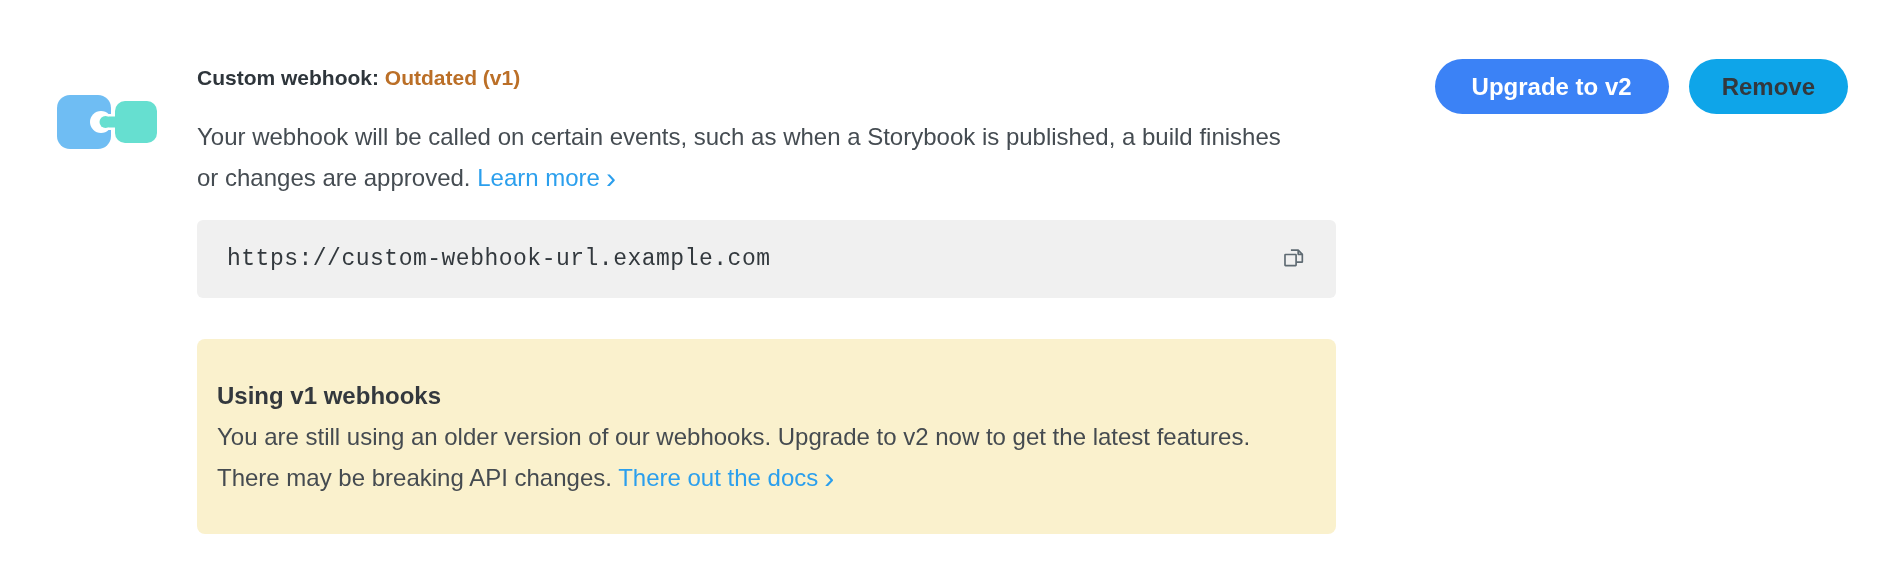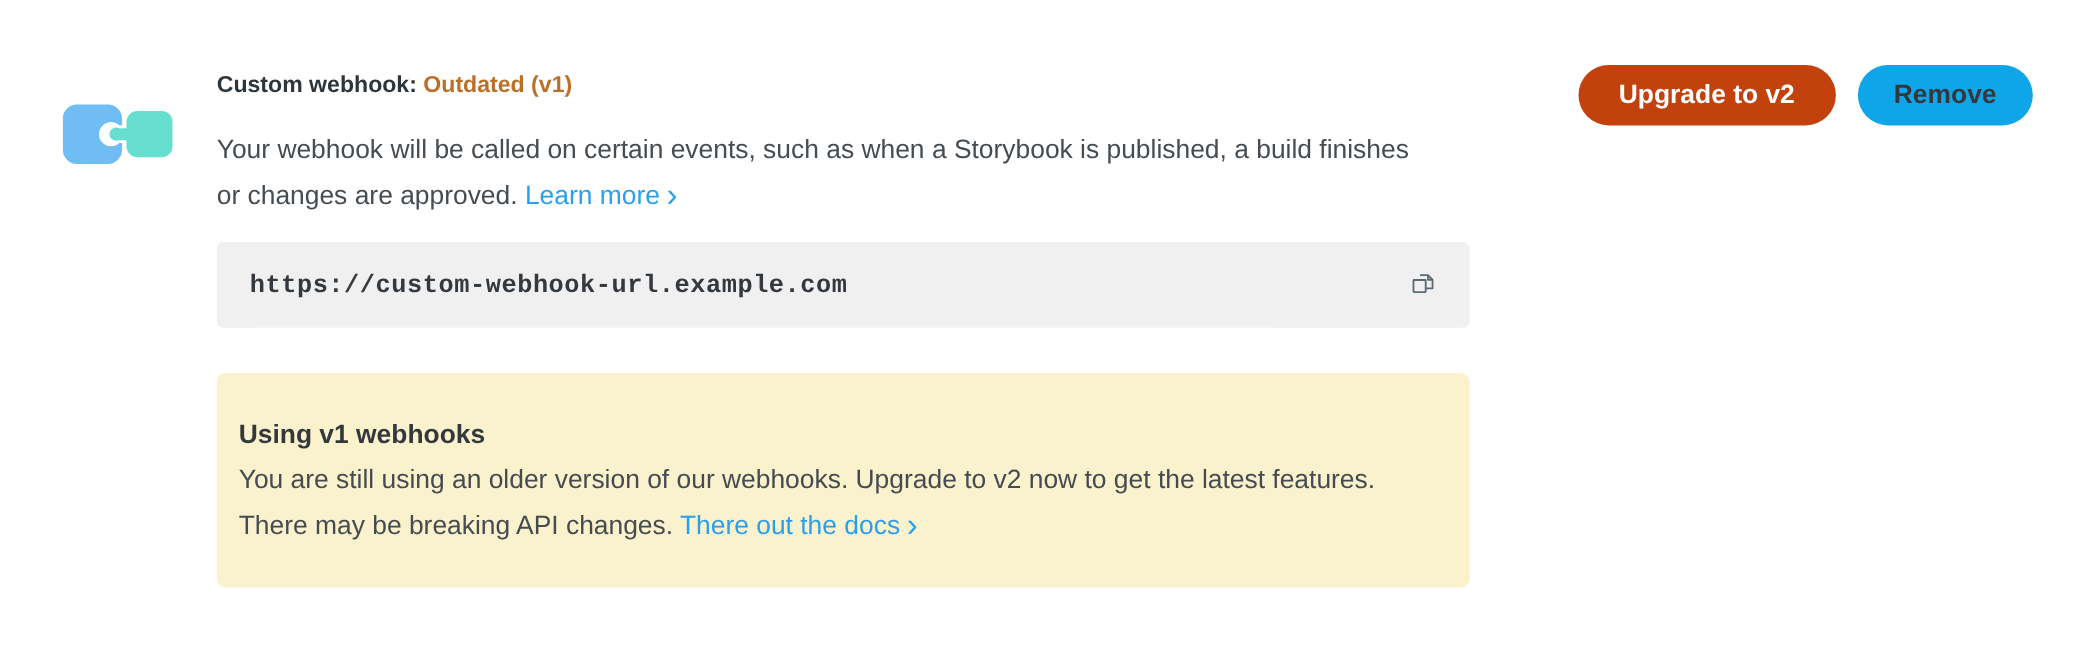--- a/index.html
+++ b/index.html
@@ -63,21 +63,20 @@
     border-radius: 6px;
     display: flex;
     align-items: center;
     padding: 0 26px 0 30px;
   }
   .url-text {
     font-family: "Liberation Mono", "DejaVu Sans Mono", monospace;
     font-size: 23px;
     color: #33393e;
     letter-spacing: 0.5px;
-    font-weight: bold;
   }
   .copy-btn {
     margin-left: auto;
     width: 34px; height: 34px;
     background: transparent;
     border: none;
     cursor: pointer;
     display: flex;
     align-items: center;
     justify-content: center;
@@ -114,21 +113,21 @@
     font-family: "Liberation Sans", sans-serif;
     font-size: 24px;
     font-weight: 700;
     cursor: pointer;
     display: inline-flex;
     align-items: center;
     justify-content: center;
     white-space: nowrap;
   }
   .btn-primary {
-    background: #c2410c;
+    background: #3b82f6;
     color: #ffffff;
     padding: 0 37px;
   }
   .btn-secondary {
     background: #0ea5e9;
     color: #33383d;
     padding: 0 33px;
   }
 </style>
 </head>

